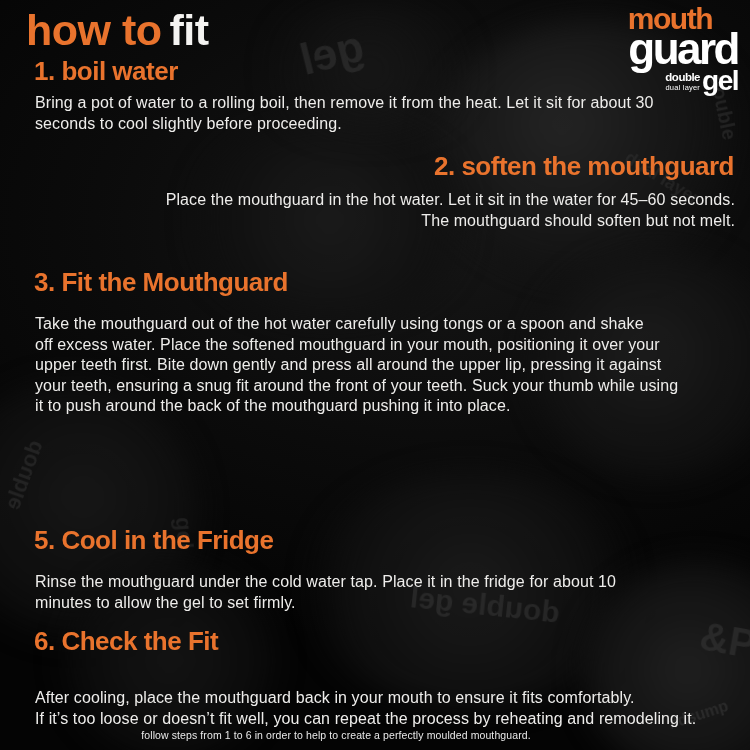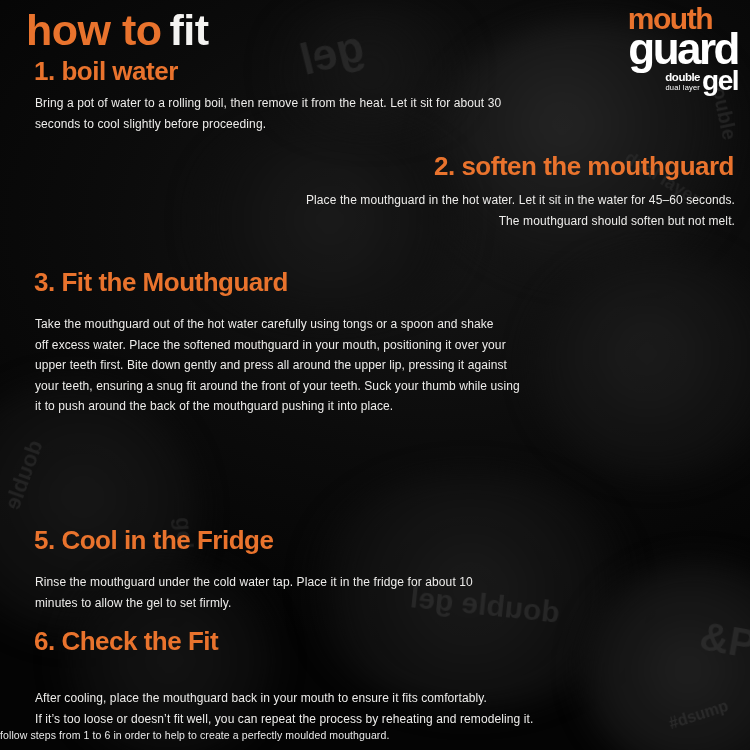--- a/index.html
+++ b/index.html
@@ -43,29 +43,29 @@
   .logo-mouth{color:#e9732d;font-size:30px;font-weight:bold;letter-spacing:-1.5px;margin-right:26px;}
   .logo-guard{color:#ffffff;font-size:44px;font-weight:bold;letter-spacing:-2.5px;margin-top:-7px;}
   .logo-bottom{display:flex;justify-content:flex-end;align-items:flex-end;margin-top:-4px;}
   .logo-sub{display:flex;flex-direction:column;align-items:flex-end;margin:0 2px 4px 0;color:#fff;}
   .logo-sub .s1{font-size:11.5px;font-weight:bold;letter-spacing:-.5px;}
   .logo-sub .s2{font-size:7.5px;letter-spacing:.2px;}
   .logo-gel{color:#ffffff;font-size:28px;font-weight:bold;letter-spacing:-1.5px;}
   
   .step{position:absolute;left:26px;width:700px;margin-left:8px;}
   .step h2{margin:0;font-size:26px;font-weight:bold;color:#e9732d;letter-spacing:-.5px;line-height:1;}
-  .step p{margin:0;position:absolute;left:1px;color:#eeedeb;font-size:12px;line-height:20.5px;white-space:pre-line;letter-spacing:.1px;width:700px;}
+  .step p{margin:0;position:absolute;left:1px;color:#eeedeb;font-size:16px;line-height:20.5px;white-space:pre-line;letter-spacing:.1px;width:700px;}
   .s1h{top:58px;}  .s1b{top:35px;}
   .s2h{top:153px;text-align:right;} .s2b{top:37px;}
   .s3h{top:269px;} .s3b{top:45px;}
   .s4h{top:425px;} .s4b{top:41px;}
   .s5h{top:527px;} .s5b{top:45px;}
   .s6h{top:628px;} .s6b{top:60px;}
   
-  .footnote{position:absolute;left:0;top:729px;width:672px;text-align:left;color:#e9e9e9;font-size:10.5px;letter-spacing:.1px;}
+  .footnote{position:absolute;left:0;top:729px;width:672px;text-align:center;color:#e9e9e9;font-size:10.5px;letter-spacing:.1px;}
 </style>
 </head>
 <body>
 
 <div class="poster">
 
   <div class="bg">
     <div class="blob b1"></div>
     <div class="blob b2"></div>
     <div class="blob b3"></div>

